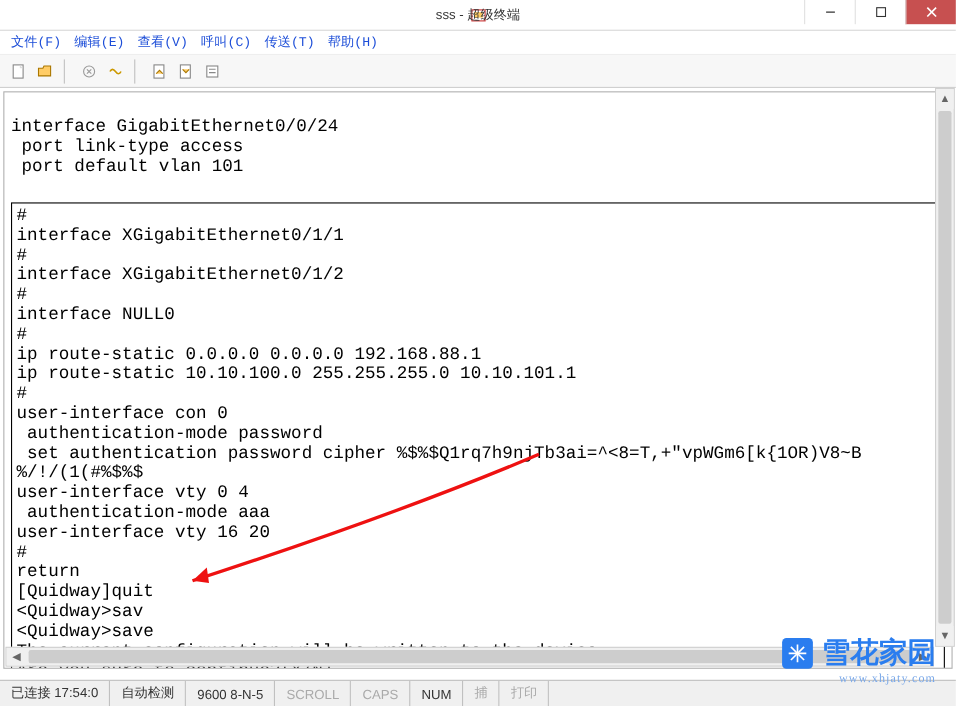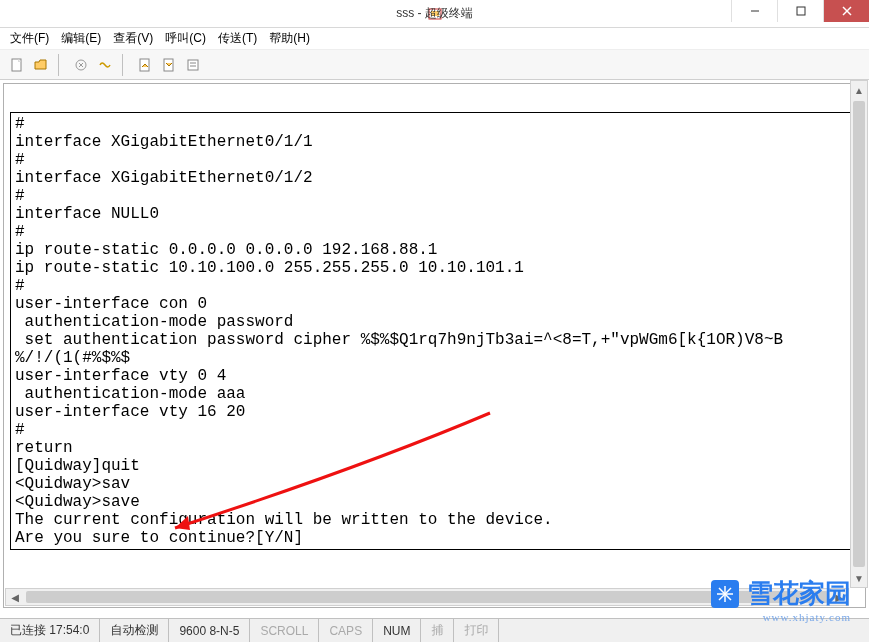--- a/index.html
+++ b/index.html
@@ -6,21 +6,21 @@
 body { font-family: "Microsoft YaHei", Arial, sans-serif; background: #fff; width: 869px; height: 642px; overflow: hidden; position: relative; }
 
 .titlebar { height: 28px; background: #fff; border-bottom: 1px solid #d8d8d8; display: flex; align-items: center; position: relative; justify-content: center; }
 .titlebar .icon-slot { width: 28px; display:flex; align-items:center; justify-content:center; }
 .title-text { position:absolute; left:50%; transform:translateX(-50%); font-size: 12px; color: #333; }
 .win-controls { position:absolute; right:0; top:0; display:flex; height:22px; }
 .win-btn { width:46px; height:22px; display:flex; align-items:center; justify-content:center; background:#fff; border-left:1px solid #e0e0e0; font-size:12px; color:#333; }
 .win-btn.close { background:#c75050; color:#fff; }
 
 .menubar { height:22px; border-bottom:1px solid #eee; padding:0 6px; display:flex; align-items:center; gap:4px; background:#fff; }
-.menu-item { font-size:12px; color:#000000; padding:2px 4px; }
+.menu-item { font-size:12px; color:#1d4ed8; padding:2px 4px;font-family:Liberation Mono, monospace; }
 
 .toolbar { height:30px; border-bottom:1px solid #d0d0d0; background:#f7f7f7; display:flex; align-items:center; padding:0 6px; gap:2px; }
 .tool-btn { width:22px; height:22px; display:flex; align-items:center; justify-content:center; border:1px solid transparent; }
 .tool-sep { width:6px; height:22px; border-left:1px solid #c0c0c0; margin:0 4px; }
 
 .content-area { position:relative; background:#fff; border:1px solid #b0b0b0; margin:3px; height:525px; padding:4px 6px; font-family: "Courier New", monospace; font-size:16px; line-height:18px; white-space:pre; overflow:hidden; }
 .top-block { }
 .boxed-block { border:1px solid #000; margin-top:6px; padding:2px 4px; line-height:18px; height:438px; overflow:hidden; }
 
 .arrow-svg { position:absolute; left:160px; top:408px; pointer-events:none; }
@@ -123,20 +123,23 @@
   <div class="tool-btn">
       <svg width="16" height="16">
         <rect x="3" y="3" width="10" height="10" fill="#fff" stroke="#888"></rect>
         <line x1="5" y1="6" x2="11" y2="6" stroke="#888"></line>
         <line x1="5" y1="9" x2="11" y2="9" stroke="#888"></line>
       </svg>
     </div>
 </div>
 
 <div class="content-area">
+<div class="top-block">interface GigabitEthernet0/0/24
+ port link-type access
+ port default vlan 101</div>
 <div class="boxed-block"><span>#
 interface XGigabitEthernet0/1/1
 #
 interface XGigabitEthernet0/1/2
 #
 interface NULL0
 #
 ip route-static 0.0.0.0 0.0.0.0 192.168.88.1
 ip route-static 10.10.100.0 255.255.255.0 10.10.101.1
 #

